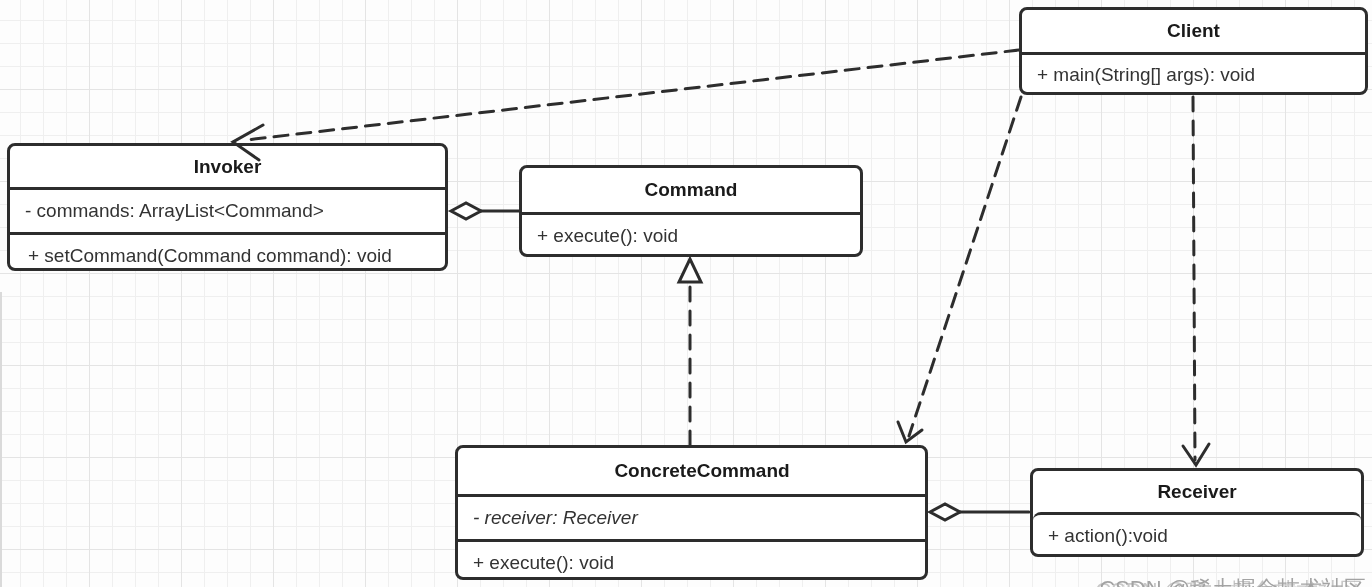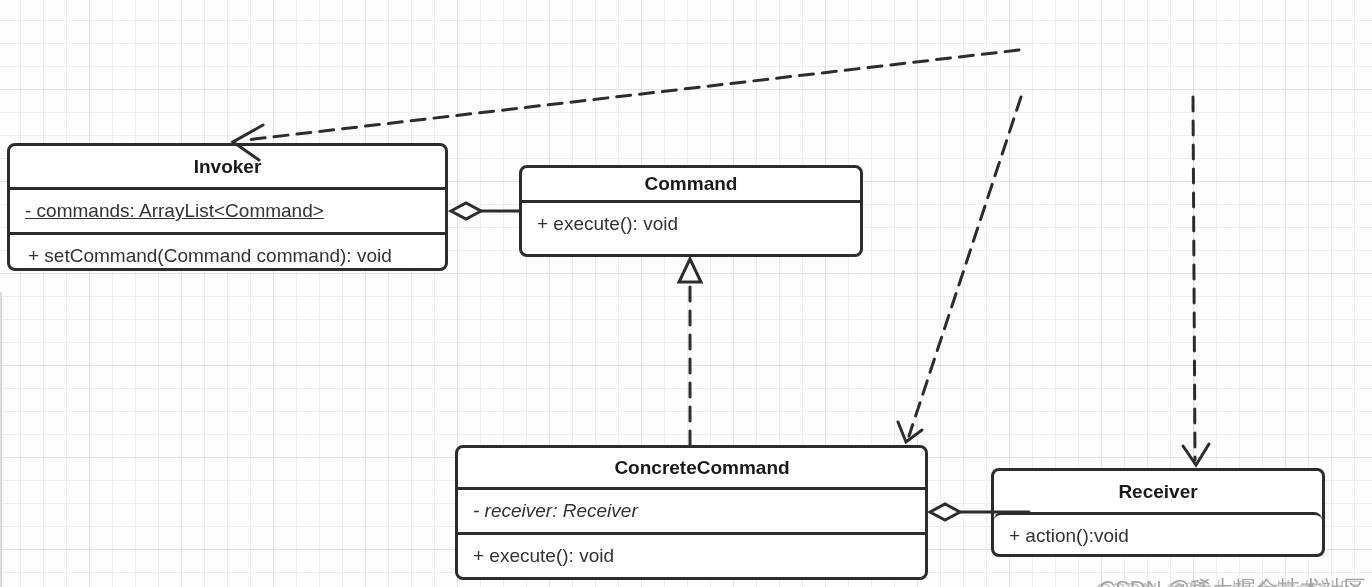--- a/index.html
+++ b/index.html
@@ -60,39 +60,43 @@
     background:#dadada;z-index:1;
   }
 </style>
 </head>
 <body>
 
 <div class="canvas">
 
   <div class="edge-artifact"></div>
 
+  <div class="uml-class" style="left:1019px;top:7px;width:349px;height:88px;">
+    <div class="uml-title" style="height:42px;">Client</div>
+    <div class="uml-row" style="height:40px;">+ main(String[] args): void</div>
+  </div>
 
   <div class="uml-class" style="left:7px;top:143px;width:441px;height:128px;">
     <div class="uml-title" style="height:41px;">Invoker</div>
-    <div class="uml-row" style="height:42px;text-decoration:underline;">- commands: ArrayList&lt;Command&gt;</div>
+    <div class="uml-row" style="height:42px;">- commands: ArrayList&lt;Command&gt;</div>
     <div class="uml-row" style="height:42px;padding-left:18px;">+ setCommand(Command command): void</div>
   </div>
 
   <div class="uml-class" style="left:519px;top:165px;width:344px;height:92px;">
-    <div class="uml-title" style="height:32px;">Command</div>
+    <div class="uml-title" style="height:44px;">Command</div>
     <div class="uml-row" style="height:42px;">+ execute(): void</div>
   </div>
 
   <div class="uml-class" style="left:455px;top:445px;width:473px;height:135px;">
-    <div class="uml-title" style="height:39px;padding-left:21px;">ConcreteCommand</div>
+    <div class="uml-title" style="height:46px;padding-left:21px;">ConcreteCommand</div>
     <div class="uml-row" style="height:42px;font-style:italic;">- receiver: Receiver</div>
     <div class="uml-row" style="height:42px;">+ execute(): void</div>
   </div>
 
-  <div class="uml-class" style="left:991px;top:468px;width:334px;height:89px;">
+  <div class="uml-class" style="left:1030px;top:468px;width:334px;height:89px;">
     <div class="uml-title" style="height:41px;">Receiver</div>
     <div class="uml-row" style="height:42px;border-radius:8px;">+ action():void</div>
   </div>
 
   <svg class="wires" width="1372" height="587" viewBox="0 0 1372 587">
     <g stroke="#2d2d2d" stroke-width="3" fill="none" stroke-linecap="round">
 
       <g>
         <path d="M1019,50 L246,140" stroke-dasharray="14,9"></path>
         <path d="M263,125 L233,142 L259,160"></path>

